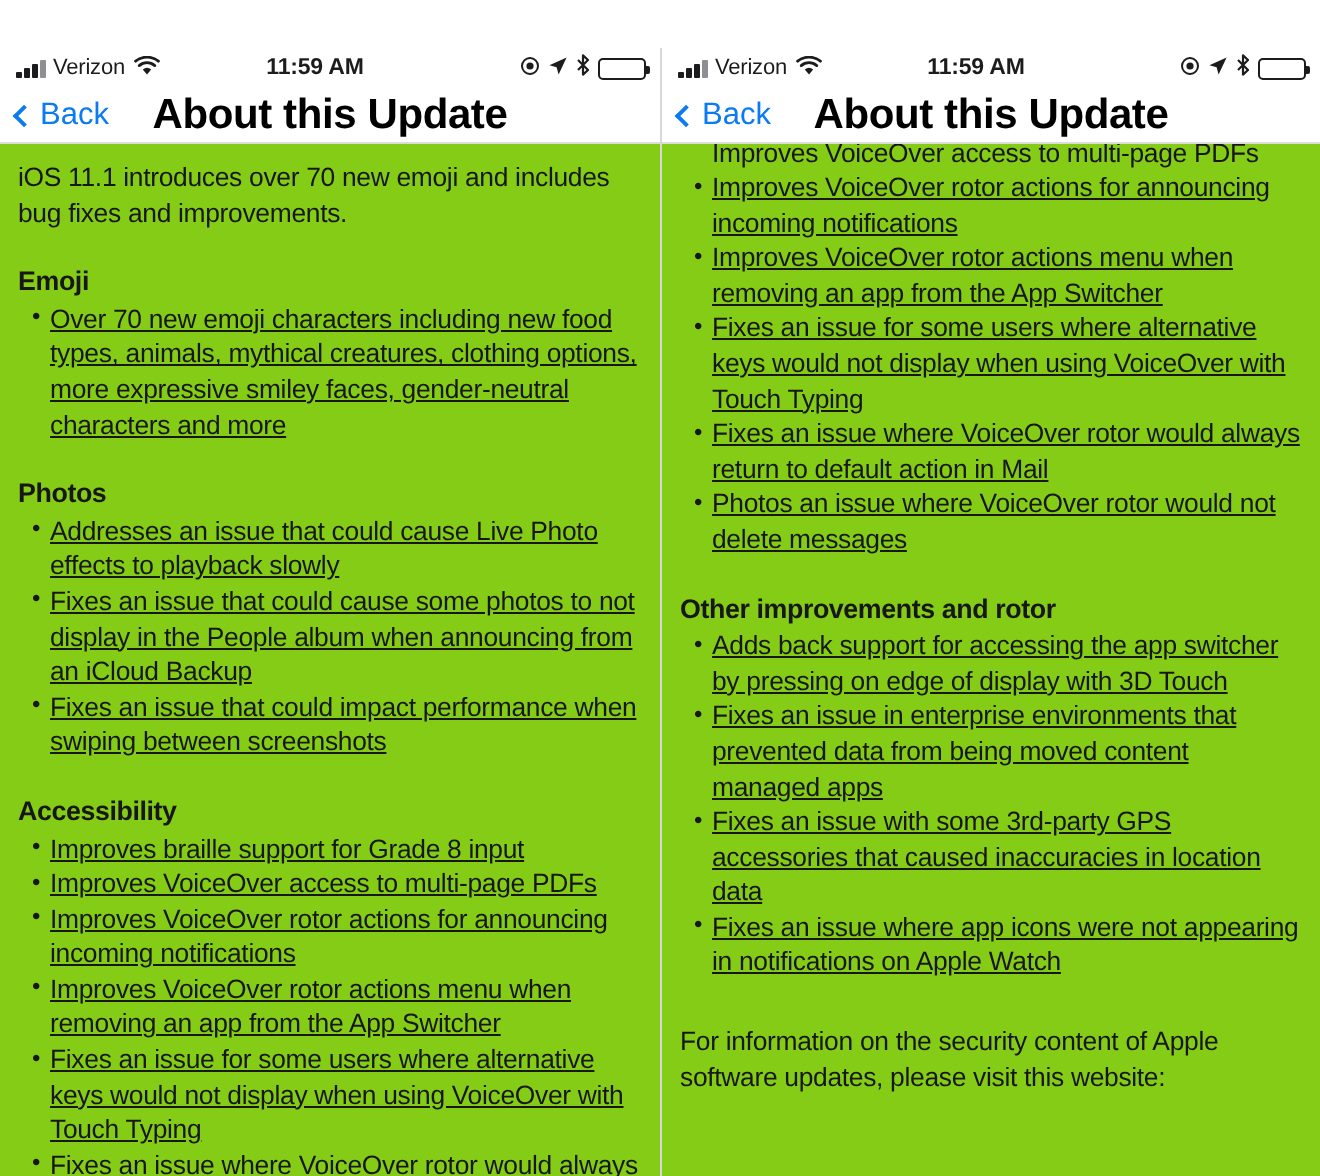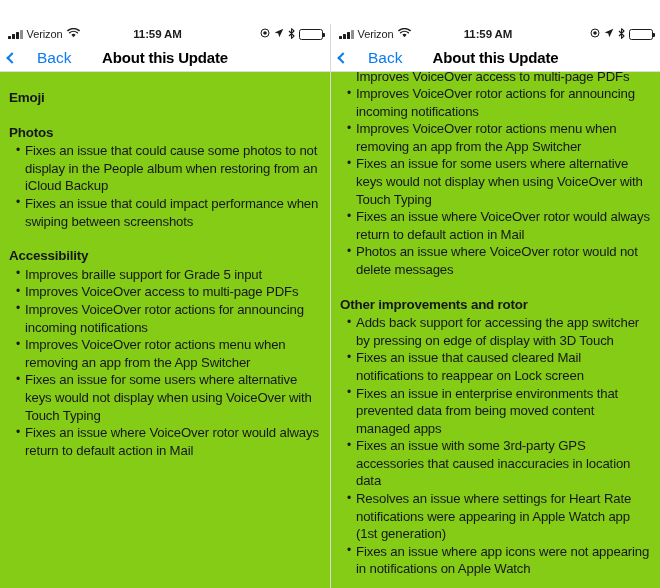--- a/index.html
+++ b/index.html
@@ -113,40 +113,40 @@
     height: 28px;
     position: relative;
     display: flex;
     align-items: center;
     background: #ffffff;
     border-bottom: 1px solid #dcdcde;
   }
   .back-btn {
     display: flex;
     align-items: center;
-    gap: 20px;
+    gap: 3px;
     padding-left: 8px;
     color: #0a7bf0;
     font-size: 15.5px;
     cursor: pointer;
     z-index: 2;
   }
   .chevron {
     display: inline-block;
     width: 8px; height: 8px;
     border-left: 2.3px solid #0a7bf0;
     border-bottom: 2.3px solid #0a7bf0;
     transform: rotate(45deg);
     margin-right: 1px;
   }
   .nav-title {
     position: absolute;
     left: 0; right: 0;
     text-align: center;
-    font-size: 15px;
+    font-size: 21px;
     font-weight: bold;
     color: #000000;
     letter-spacing: -0.2px;
     pointer-events: none;
   }
 
   
   .content {
     padding: 0 9px;
     font-size: 13.2px;
@@ -170,20 +170,21 @@
     letter-spacing: -0.2px;
   }
 
   ul.bullets {
     list-style: none;
   }
   ul.bullets > li {
     position: relative;
     padding-left: 16px;
     margin-bottom: 0px;
+    text-decoration: underline;
   }
   ul.bullets > li::before {
     content: "\2022";
     position: absolute;
     left: 7px;
     top: -0.5px;
     font-size: 12px;
   }
 
   .footer-note {
@@ -254,32 +255,37 @@
 
     <div class="nav-bar">
       <div class="back-btn">
         <span class="chevron"></span>
         <span>Back</span>
       </div>
       <div class="nav-title">About this Update</div>
     </div>
 
     <div class="content">
+      <p class="intro">iOS 11.1 introduces over 70 new emoji and includes bug fixes and improvements.</p>
 
       <h3 class="sec-head">Emoji</h3>
+      <ul class="bullets">
+        <li>Over 70 new emoji characters including new food types, animals, mythical creatures, clothing options, more expressive smiley faces, gender-neutral characters and more</li>
+      </ul>
 
       <h3 class="sec-head">Photos</h3>
       <ul class="bullets">
-        <li>Fixes an issue that could cause some photos to not display in the People album when restoring from an iCloud Backup</li>
+        <li>Addresses an issue that could cause Live Photo effects to playback slowly</li>
+        <li>Fixes an issue that could cause some photos to not display in the People album when announcing from an iCloud Backup</li>
         <li>Fixes an issue that could impact performance when swiping between screenshots</li>
       </ul>
 
       <h3 class="sec-head">Accessibility</h3>
       <ul class="bullets">
-        <li>Improves braille support for Grade 5 input</li>
+        <li>Improves braille support for Grade 8 input</li>
         <li>Improves VoiceOver access to multi-page PDFs</li>
         <li>Improves VoiceOver rotor actions for announcing incoming notifications</li>
         <li>Improves VoiceOver rotor actions menu when removing an app from the App Switcher</li>
         <li>Fixes an issue for some users where alternative keys would not display when using VoiceOver with Touch Typing</li>
         <li>Fixes an issue where VoiceOver rotor would always return to default action in Mail</li>
       </ul>
     </div>
   </div>
 
   <div class="phone right">
@@ -342,24 +348,22 @@
         <li>Improves VoiceOver rotor actions for announcing incoming notifications</li>
         <li>Improves VoiceOver rotor actions menu when removing an app from the App Switcher</li>
         <li>Fixes an issue for some users where alternative keys would not display when using VoiceOver with Touch Typing</li>
         <li>Fixes an issue where VoiceOver rotor would always return to default action in Mail</li>
         <li>Photos an issue where VoiceOver rotor would not delete messages</li>
       </ul>
 
       <h3 class="sec-head">Other improvements and rotor</h3>
       <ul class="bullets">
         <li>Adds back support for accessing the app switcher by pressing on edge of display with 3D Touch</li>
-        <li>Fixes an issue that caused cleared Mail notifications to reappear on Lock screen</li>
         <li>Fixes an issue in enterprise environments that prevented data from being moved content managed apps</li>
         <li>Fixes an issue with some 3rd-party GPS accessories that caused inaccuracies in location data</li>
-        <li>Resolves an issue where settings for Heart Rate notifications were appearing in Apple Watch app (1st generation)</li>
         <li>Fixes an issue where app icons were not appearing in notifications on Apple Watch</li>
       </ul>
 
       <p class="footer-note">For information on the security content of Apple software updates, please visit this website:</p>
 
     </div>
   </div>
 
 </div>
 

